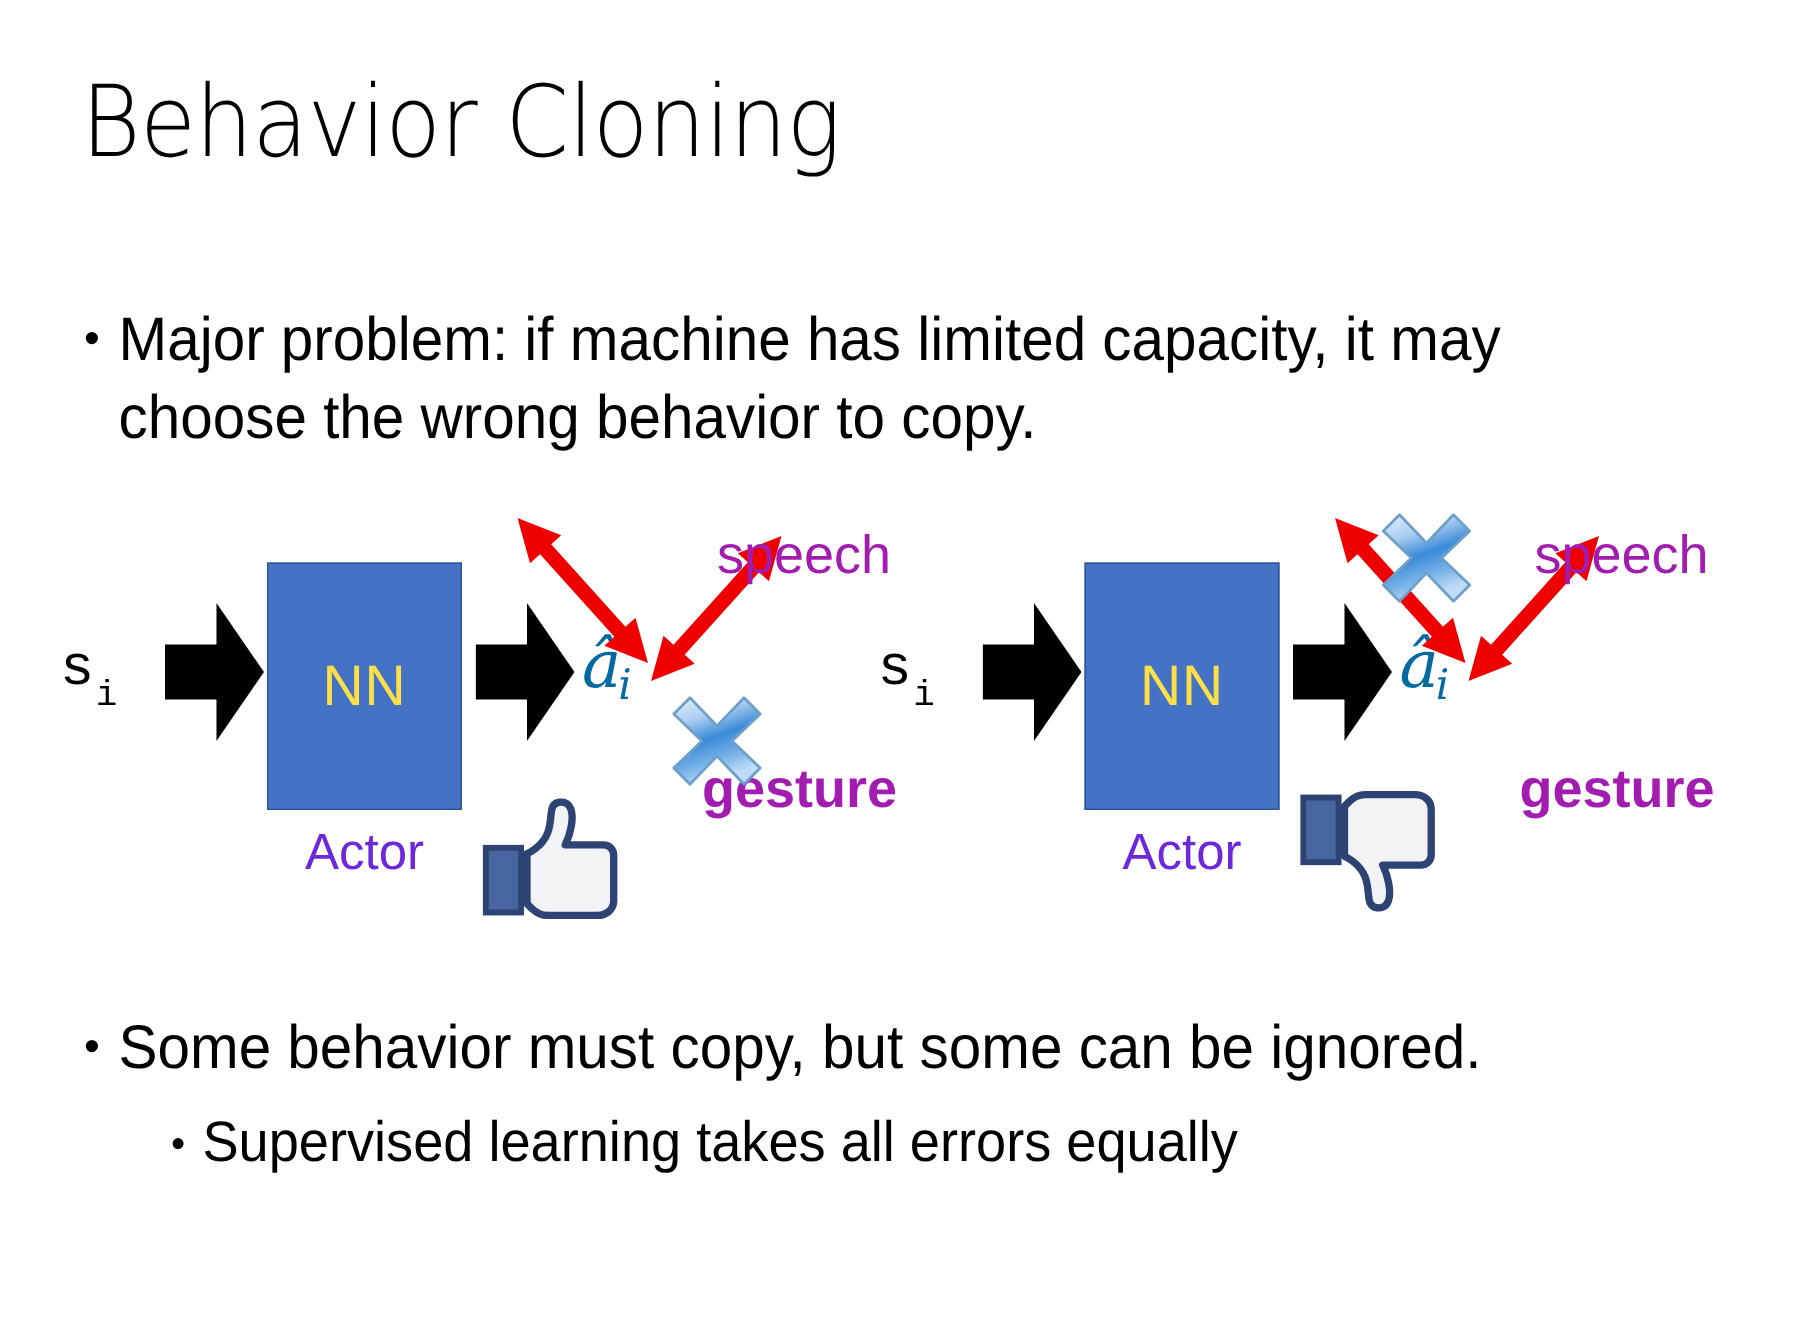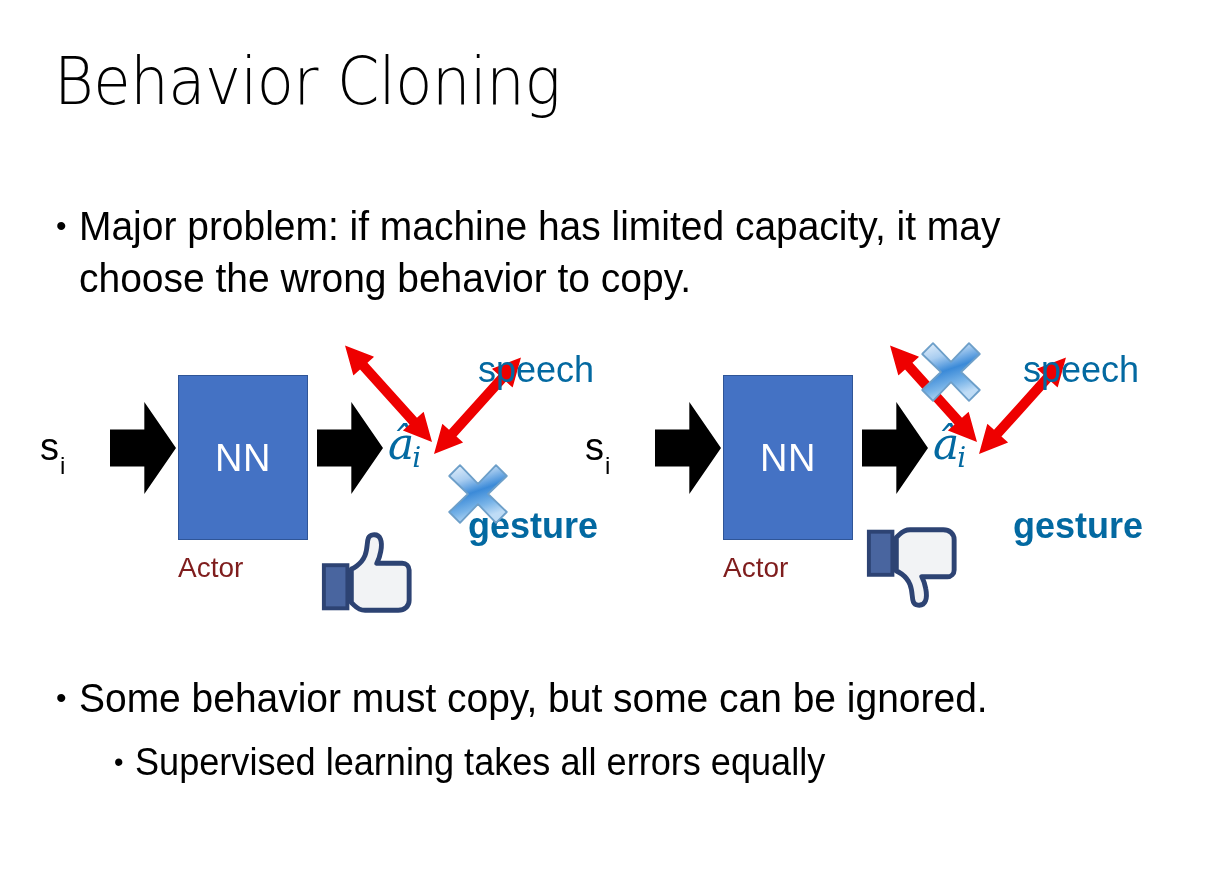--- a/index.html
+++ b/index.html
@@ -90,21 +90,21 @@
   #pipeline-left  { left: 18px; }
   #pipeline-right { left: 563px; }
 
   
   .state-label {
     position: absolute;
     left: 22px;
     top: 98px;
     font-size: 38px;
     line-height: 38px;
-    font-family: Liberation Sans, sans-serif;
+    font-family: Liberation Mono, monospace;
     color: #000;
   }
   .state-label .sub {
     font-size: 24px;
     vertical-align: sub;
     line-height: 0;
     position: relative;
     top: 5px;
     left: 1px;
   }
@@ -128,35 +128,35 @@
     width: 130px;
     height: 165px;
     background: #4472C4;
     border: 1.5px solid #2F5597;
     box-sizing: border-box;
     display: flex;
     align-items: center;
     justify-content: center;
   }
   .nn-label {
-    color: #ffffff;
+    color: #fde047;
     font-size: 38px;
     line-height: 38px;
     font-family: "Liberation Sans", sans-serif;
     letter-spacing: 0.5px;
   }
   .actor-label {
     position: absolute;
     left: 160px;
     top: 218px;
     width: 130px;
-    text-align: left;
-    font-size: 28px;
+    text-align: center;
+    font-size: 34px;
     line-height: 40px;
-    color: #7f1d1d;
+    color: #6d28d9;
     font-family: "Liberation Sans", sans-serif;
   }
 
   
   .action-label {
     position: absolute;
     left: 370px;
     top: 92px;
     font-size: 44px;
     line-height: 44px;
@@ -182,21 +182,21 @@
   }
   .red-arrow svg { display: block; width: 100%; height: 100%; }
   .red-arrow-speech  { left: 402px; top: -6px;  transform: rotate(42deg);  transform-origin: 50% 100%; }
   .red-arrow-gesture { left: 400px; top: 112px; transform: rotate(138deg); transform-origin: 50% 0%; }
 
   
   .mod-label {
     position: absolute;
     font-size: 36px;
     line-height: 40px;
-    color: #0369a1;
+    color: #a21caf;
     font-family: "Liberation Sans", sans-serif;
     white-space: nowrap;
   }
   .mod-speech  { left: 460px; top: 20px; }
   .mod-gesture { left: 450px; top: 176px; font-weight: bold; }
 
   
   .x-icon {
     position: absolute;
     width: 72px;

